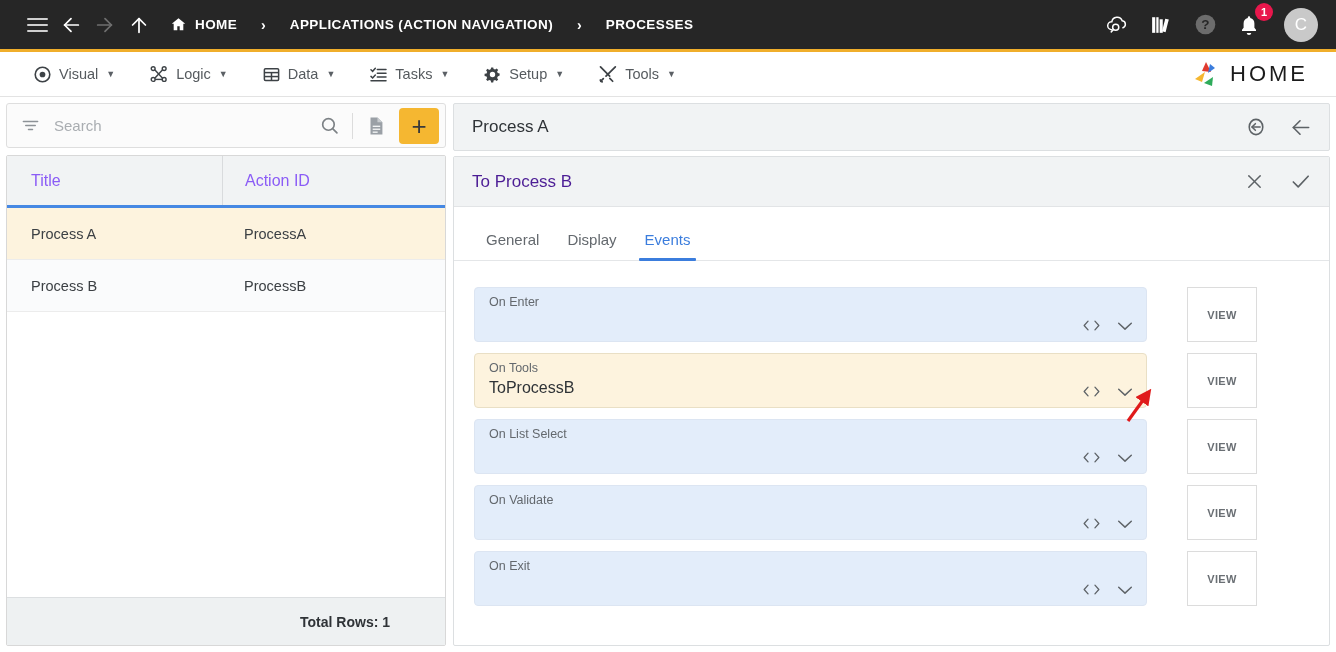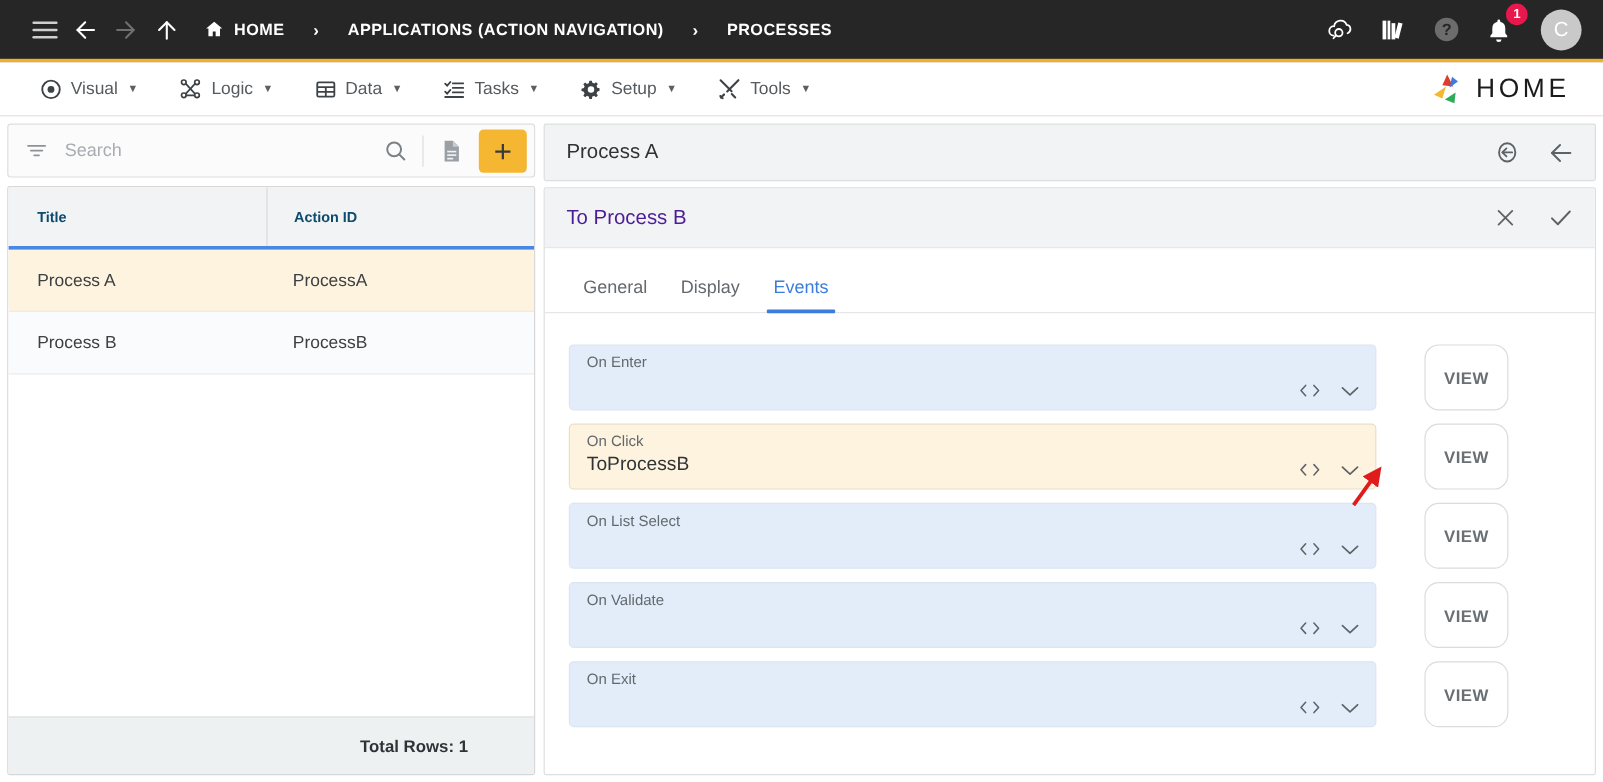--- a/index.html
+++ b/index.html
@@ -163,21 +163,21 @@
     overflow: hidden;
   }
   .grid-head {
     height: 52px; min-height: 52px;
     background: #f1f3f4;
     display: flex; align-items: center;
     border-bottom: 3px solid #4688e3;
     position: relative;
   }
   .gh-cell {
-    font-size: 12px; font-weight: bold; color: #0c4a6e;
+    font-size: 16px; font-weight: normal; color: #8b5cf6;
     padding: 0 0 0 24px;
     position: relative;
     display: flex; align-items: center; height: 100%;
   }
   .gh-cell.c1 { width: 215px; }
   .gh-cell.c2 { flex: 1; border-left: 1px solid #d9dbdd; padding-left: 22px; }
   .grid-body { flex: 1; overflow: auto; background: #fff; }
   .row {
     height: 52px;
     display: flex; align-items: center;
@@ -293,23 +293,23 @@
   .ev-value { font-size: 16px; color: #2f3337; margin-top: 2px; line-height: 1.2; }
   .ev-icons {
     position: absolute; right: 12px; bottom: 8px;
     display: flex; align-items: center; gap: 15px;
   }
   .ev-ic { color: #5e6367; display: inline-flex; cursor: pointer; }
   .viewbtn {
     width: 70px; min-width: 70px;
     border: 1px solid #dcdcdc;
     background: #ffffff;
-    border-radius: 12px;
+    border-radius: 0;
     display: flex; align-items: center; justify-content: center;
-    font-size: 14px; font-weight: bold; color: #6a6f74;
+    font-size: 11px; font-weight: bold; color: #6a6f74;
     letter-spacing: .4px;
     cursor: pointer;
     margin-left: 26px;
   }
 
   .arrow-annot {
     position: absolute;
     pointer-events: none;
     left: 0; top: 0;
   }
@@ -595,21 +595,21 @@
                     <polyline points="3 3 10 9.5 17 3"></polyline>
                   </svg>
                 </span>
               </span>
             </div>
             <div class="viewbtn">VIEW</div>
           </div>
 
           <div class="evrow">
             <div class="evfield hi">
-              <span class="ev-label">On Click</span>
+              <span class="ev-label">On Tools</span>
               <span class="ev-value">ToProcessB</span>
               <span class="ev-icons">
                 <span class="ev-ic">
                   <svg width="19" height="15" viewBox="0 0 22 16" fill="none" stroke="currentColor" stroke-width="1.5" stroke-linecap="round" stroke-linejoin="round">
                     <polyline points="7 3 2.5 8 7 13"></polyline>
                       <polyline points="15 3 19.5 8 15 13"></polyline>
                   </svg>
                 </span>
                 <span class="ev-ic">
                   <svg width="18" height="12" viewBox="0 0 20 12" fill="none" stroke="currentColor" stroke-width="1.6" stroke-linecap="round" stroke-linejoin="round">

